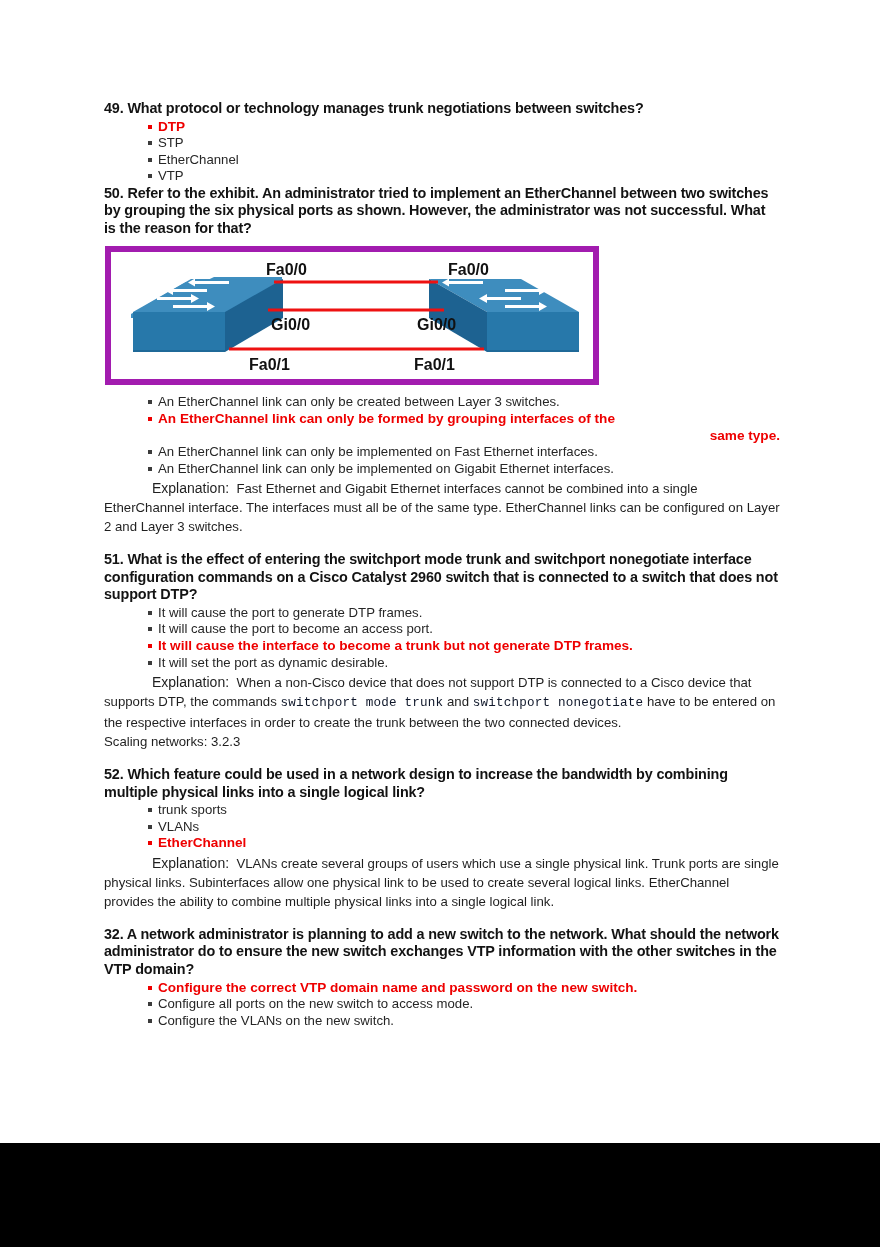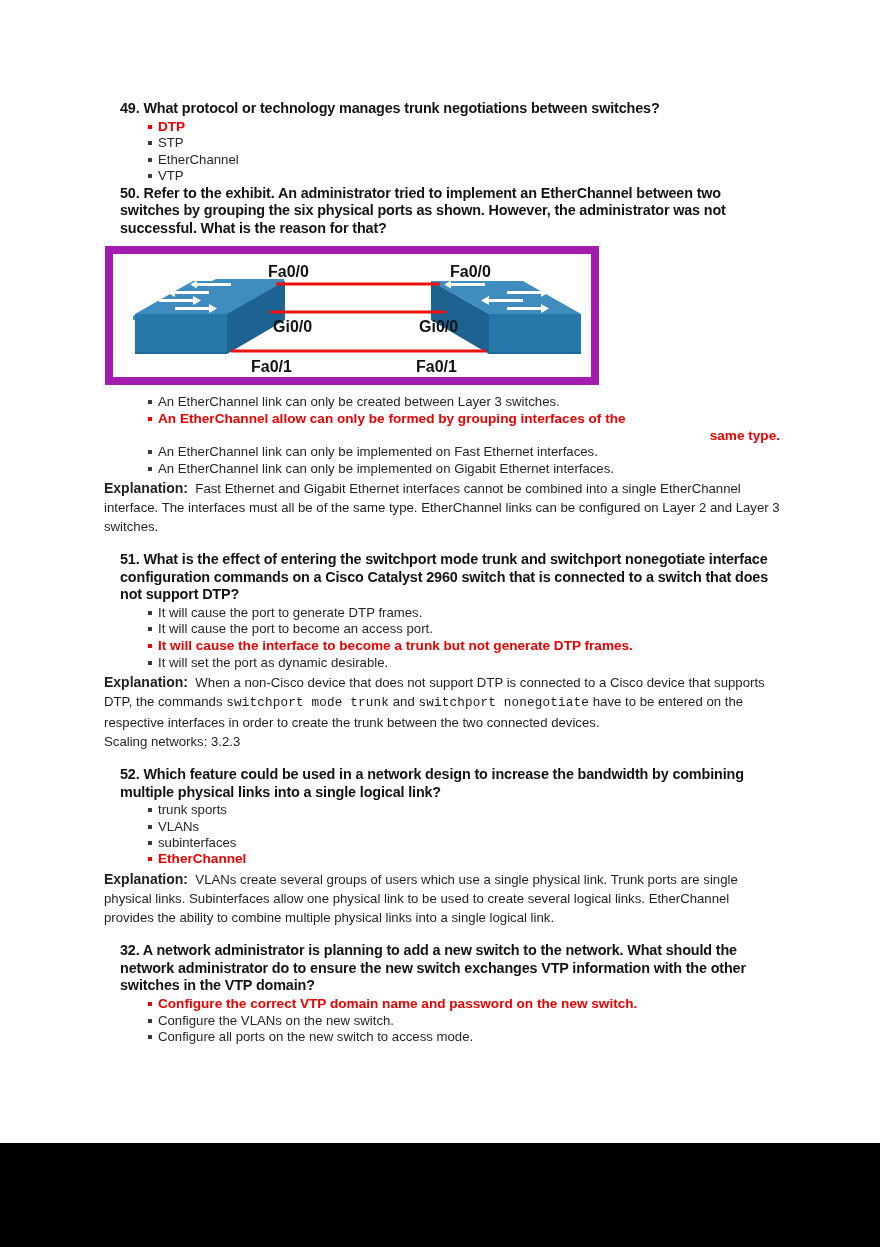--- a/index.html
+++ b/index.html
@@ -27,21 +27,21 @@
     width: 676px;
   }
 
   
   .question {
     font-weight: bold;
     font-size: 14.4px;
     line-height: 17.6px;
     color: #131313;
     letter-spacing: -0.15px;
-    margin: 0 0 1px 16px;
+    margin: 0 0 1px 0;
   }
   .q-block { margin-bottom: 0; }
 
   
   ul.answers {
     list-style: none;
     margin: 0;
     padding: 0 0 0 44px;
   }
   ul.answers li {
@@ -74,40 +74,41 @@
   .hang .line2 { display: block; padding-left: 28px; text-align: right; }
 
   
   .explanation {
     font-size: 13.2px;
     line-height: 19px;
     color: #1f1f1f;
     margin: 2px 0 0 0;
   }
   .explanation .lead {
-    font-weight: bold;
+    font-weight: normal;
     font-size: 14px;
+    margin-left: 48px;
   }
   .cmd {
     font-family: "Liberation Mono", "DejaVu Sans Mono", monospace;
     color: #0f172a;
     font-size: 12.6px;
     letter-spacing: 0.2px;
   }
 
   .gap-s { height: 9px; }
   .gap-m { height: 15px; }
 
   
   .exhibit {
     position: relative;
     width: 494px;
     height: 139px;
     margin: 9px 0 0 1px;
-    border: 8px solid #a21caf;
+    border: 6px solid #a21caf;
     background: #ffffff;
     box-sizing: border-box;
   }
   .exhibit svg { display: block; }
 
   
   #bottom-band {
     position: absolute;
     left: 0;
     top: 1143px;
@@ -202,21 +203,21 @@
       </div>
 
       <div class="gap-s"></div>
 
       <ul class="answers">
         <li>
           <span class="sq"></span><span>An EtherChannel link can only be created between Layer 3 switches.</span>
         </li>
         <li class="correct">
           <span class="sq"></span>
-            <span class="hang"><span>An EtherChannel allow can only be formed by grouping interfaces of the</span><span class="line2">same type.</span></span>
+            <span class="hang"><span>An EtherChannel link can only be formed by grouping interfaces of the</span><span class="line2">same type.</span></span>
         </li>
         <li>
           <span class="sq"></span><span>An EtherChannel link can only be implemented on Fast Ethernet interfaces.</span>
         </li>
         <li>
           <span class="sq"></span><span>An EtherChannel link can only be implemented on Gigabit Ethernet interfaces.</span>
         </li>
       </ul>
 
       <p class="explanation"><span class="lead">Explanation:</span>&nbsp; <span>Fast Ethernet and Gigabit Ethernet interfaces cannot be combined into a single EtherChannel interface. The interfaces must all be of the same type. EtherChannel links can be configured on Layer 2 and Layer 3 switches.</span></p>
@@ -247,46 +248,43 @@
 
     <div class="q-block">
       <p class="question">52. Which feature could be used in a network design to increase the bandwidth by combining multiple physical links into a single logical link?</p>
       <ul class="answers">
         <li>
           <span class="sq"></span><span>trunk sports</span>
         </li>
         <li>
           <span class="sq"></span><span>VLANs</span>
         </li>
-        <li>
-          <span class="sq"></span><span>subinterfaces</span>
-        </li>
         <li class="correct">
           <span class="sq"></span><span>EtherChannel</span>
         </li>
       </ul>
       <p class="explanation"><span class="lead">Explanation:</span>&nbsp; <span>VLANs create several groups of users which use a single physical link. Trunk ports are single physical links. Subinterfaces allow one physical link to be used to create several logical links. EtherChannel provides the ability to combine multiple physical links into a single logical link.</span></p>
     </div>
 
     <div class="gap-m"></div>
 
     <div class="q-block">
       <p class="question">32. A network administrator is planning to add a new switch to the network. What should the network administrator do to ensure the new switch exchanges VTP information with the other switches in the VTP domain?</p>
       <ul class="answers">
         <li class="correct">
           <span class="sq"></span><span>Configure the correct VTP domain name and password on the new switch.</span>
         </li>
         <li>
           <span class="sq"></span>
         </li>
         <li>
+          <span class="sq"></span><span>Configure all ports on the new switch to access mode.</span>
+        </li>
+        <li>
           <span class="sq"></span><span>Configure the VLANs on the new switch.</span>
-        </li>
-        <li>
-          <span class="sq"></span><span>Configure all ports on the new switch to access mode.</span>
         </li>
       </ul>
     </div>
 
   </div>
 
   <div id="bottom-band"></div>
 </div>
 
 </body></html>

